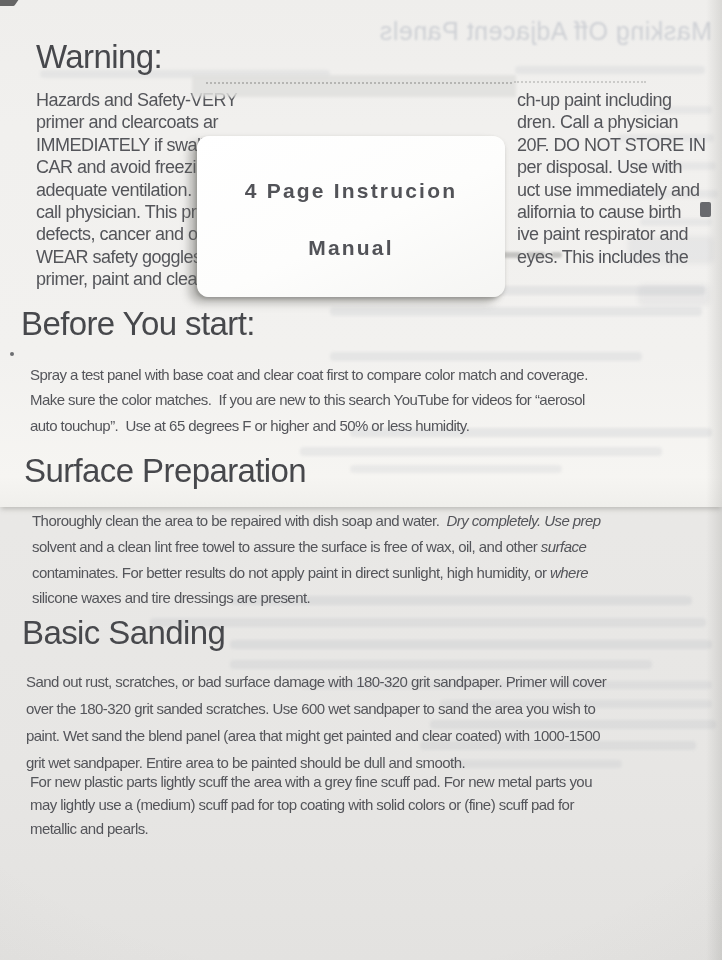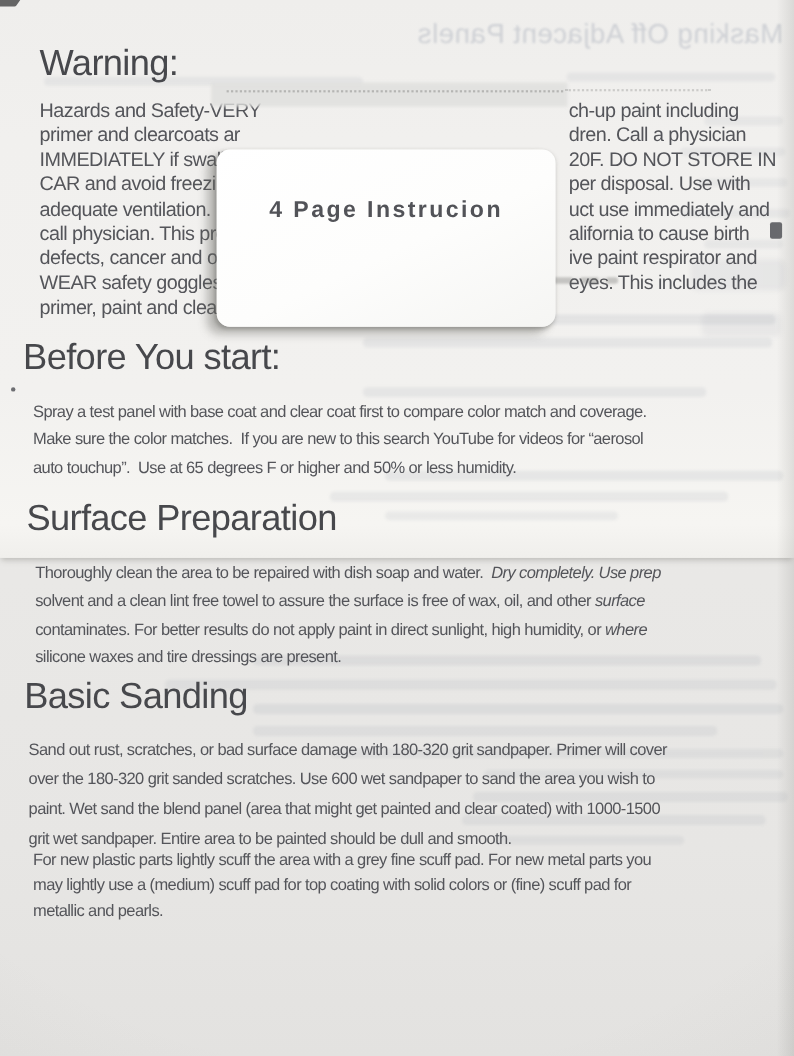--- a/index.html
+++ b/index.html
@@ -138,20 +138,21 @@
       </div>
     </div>
 
   <div id="sticker-band"></div>
   <div class="perf" id="perf1"></div>
   <div class="perf" id="perf2"></div>
   <div id="smudge"></div>
 
   <div id="sticker">
     <div class="sticker-line" id="sticker-l1">4 Page Instrucion</div>
+    <div class="sticker-line" id="sticker-l2">Manual</div>
   </div>
 
   <div class="hd" id="h-before">Before You start:</div>
   <div id="stray-dot"></div>
   <div class="par" id="spray-par">
       <div class="p-line"><span>Spray a test panel with base coat and clear coat first to compare color match and coverage.</span></div>
       <div class="p-line"><span>Make sure the color matches.  If you are new to this search YouTube for videos for “aerosol</span></div>
       <div class="p-line"><span>auto touchup”.  Use at 65 degrees F or higher and 50% or less humidity.</span></div>
     </div>
 

